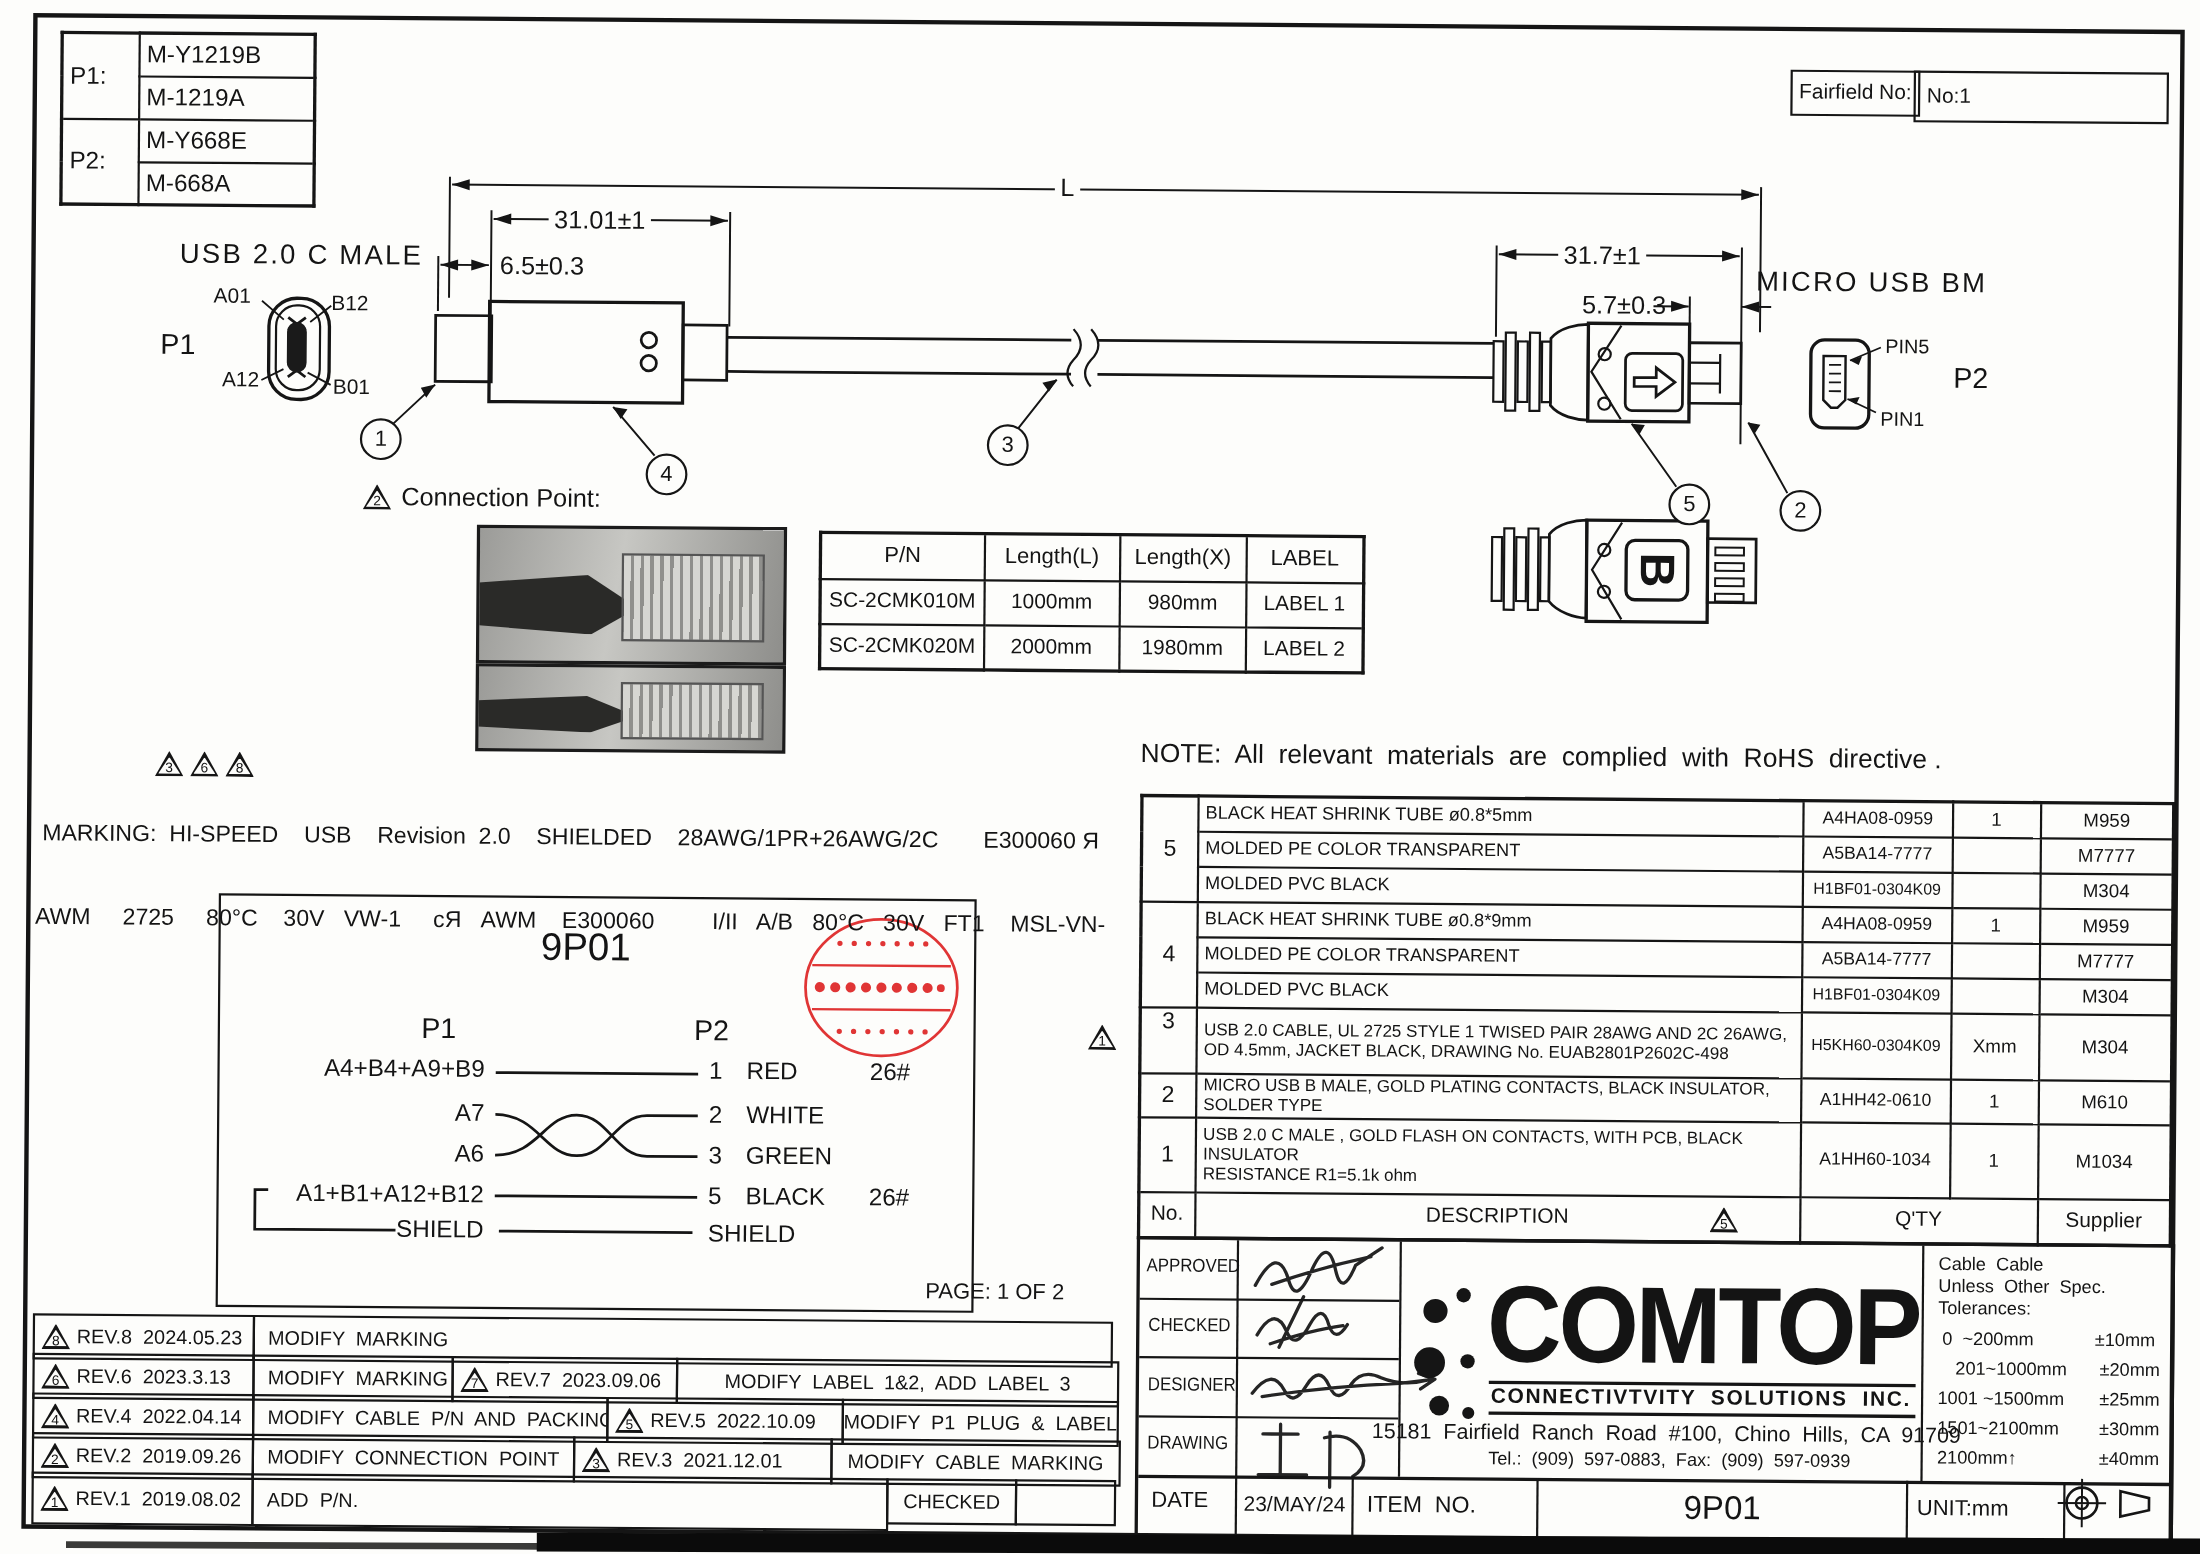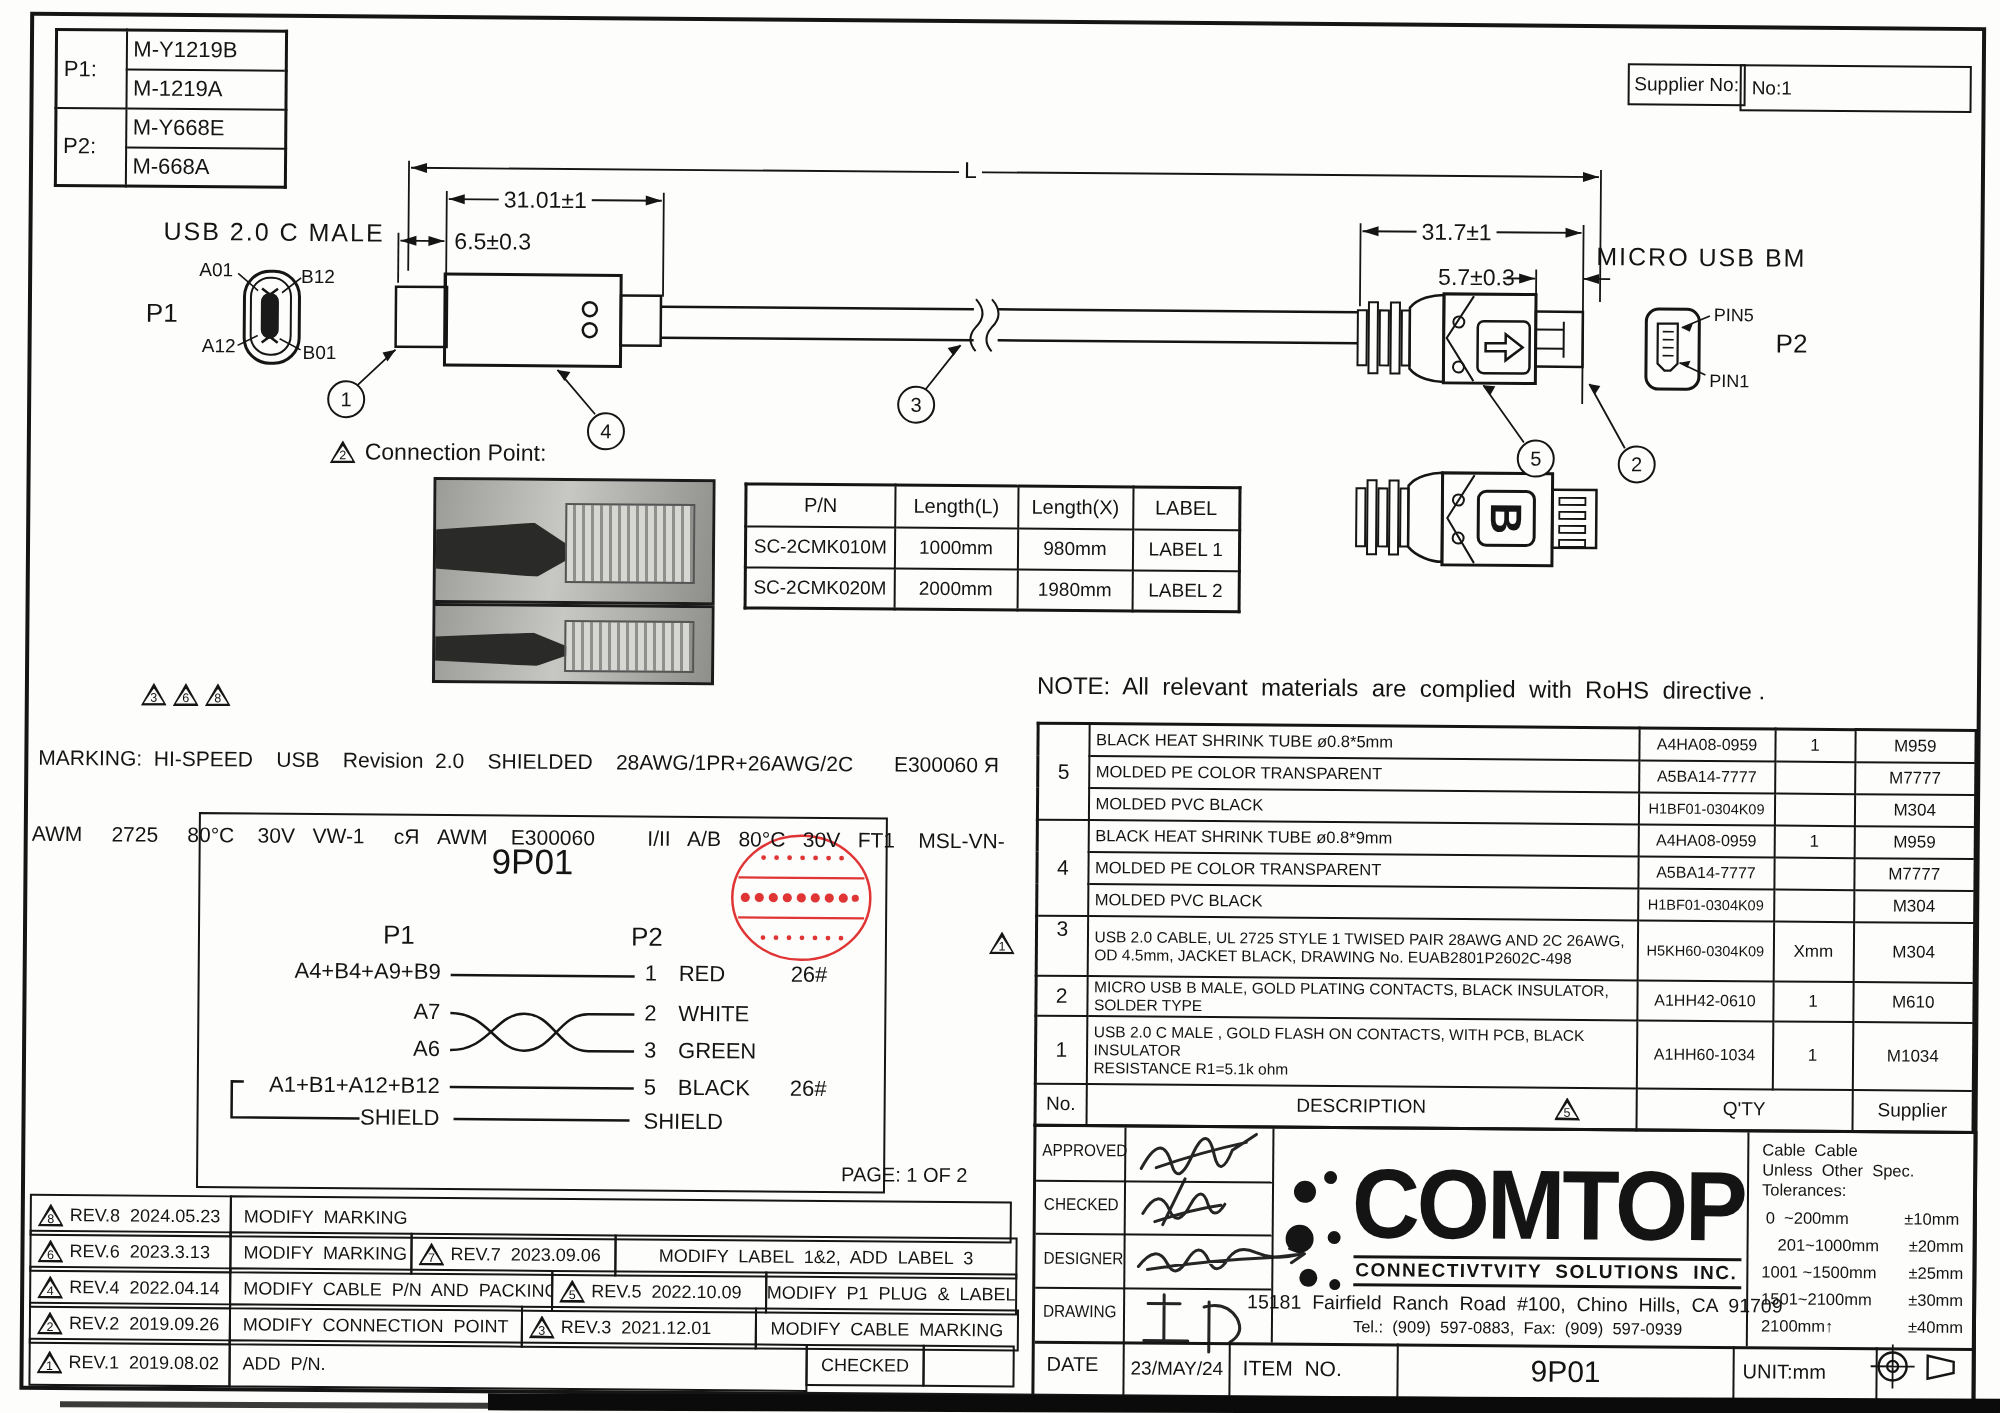--- a/index.html
+++ b/index.html
@@ -193,32 +193,32 @@
     <tr style="height:39px;">
             <td rowspan="2" style="font-size:22px;">P2:</td>
         <td style="font-size:22px;">M-Y668E</td>
           </tr>
     <tr style="height:39px;">
             <td style="font-size:22px;">M-668A</td>
           </tr>
   </tbody>
       </table>
 
-  <div class="cell" style="left:1628px;top:51px;width:114px;height:38px;justify-content:center;font-size:19px;">Supplier No:</div>
+  <div class="cell" style="left:1628px;top:51px;width:114px;height:38px;justify-content:center;font-size:19px;">Fairfield No:</div>
   <div class="cell" style="left:1740px;top:51px;width:218px;height:43px;padding-left:10px;font-size:19px;">No:1</div>
 
   <div class="t" style="left:165px;top:216px;font-size:25px;letter-spacing:2px;">USB 2.0 C MALE</div>
   <div class="t" style="left:1598px;top:230px;font-size:25px;letter-spacing:2px;">MICRO USB BM</div>
   <div class="t" style="left:148px;top:298px;font-size:26px;">P1</div>
   <div class="t" style="left:1778px;top:316px;font-size:26px;">P2</div>
 
   <div class="abs" style="left:245px;top:268px;width:52px;height:89px;border:3px solid #151515;border-radius:27px;"></div>
   <div class="abs" style="left:252px;top:275px;width:38px;height:75px;border:2px solid #151515;border-radius:20px;"></div>
   <div class="abs" style="left:263px;top:291px;width:18px;height:46px;border-radius:9px;background:#1a1a1a;"></div>
-  <div class="t" style="left:196px;top:258px;width:44px;text-align:center;font-size:19px;">A01</div>
+  <div class="t" style="left:196px;top:258px;width:44px;text-align:left;font-size:19px;">A01</div>
   <div class="t" style="left:303px;top:264px;font-size:19px;">B12</div>
   <div class="t" style="left:194px;top:334px;width:44px;text-align:right;font-size:19px;">A12</div>
   <div class="t" style="left:305px;top:340px;font-size:19px;">B01</div>
 
   <div class="abs" style="left:1647px;top:295px;width:50px;height:77px;border:3px solid #151515;border-radius:14px;"></div>
   <div class="t" style="left:1716px;top:292px;font-size:18px;">PIN5</div>
   <div class="t" style="left:1712px;top:358px;font-size:18px;">PIN1</div>
 
   <div class="t wbg" style="left:960px;top:150px;font-size:23px;">L</div>
   <div class="t wbg" style="left:500px;top:183px;font-size:23px;">31.01±1</div>

